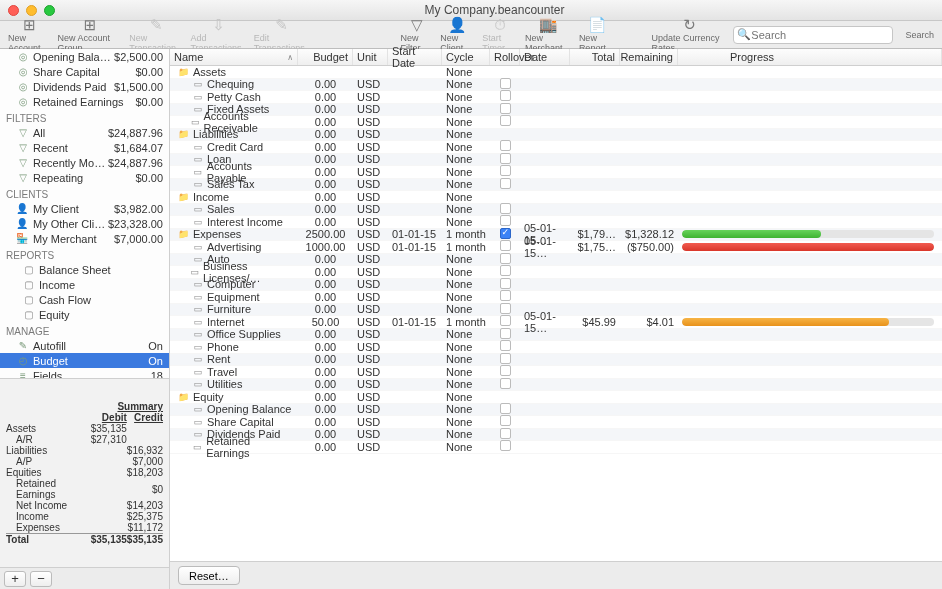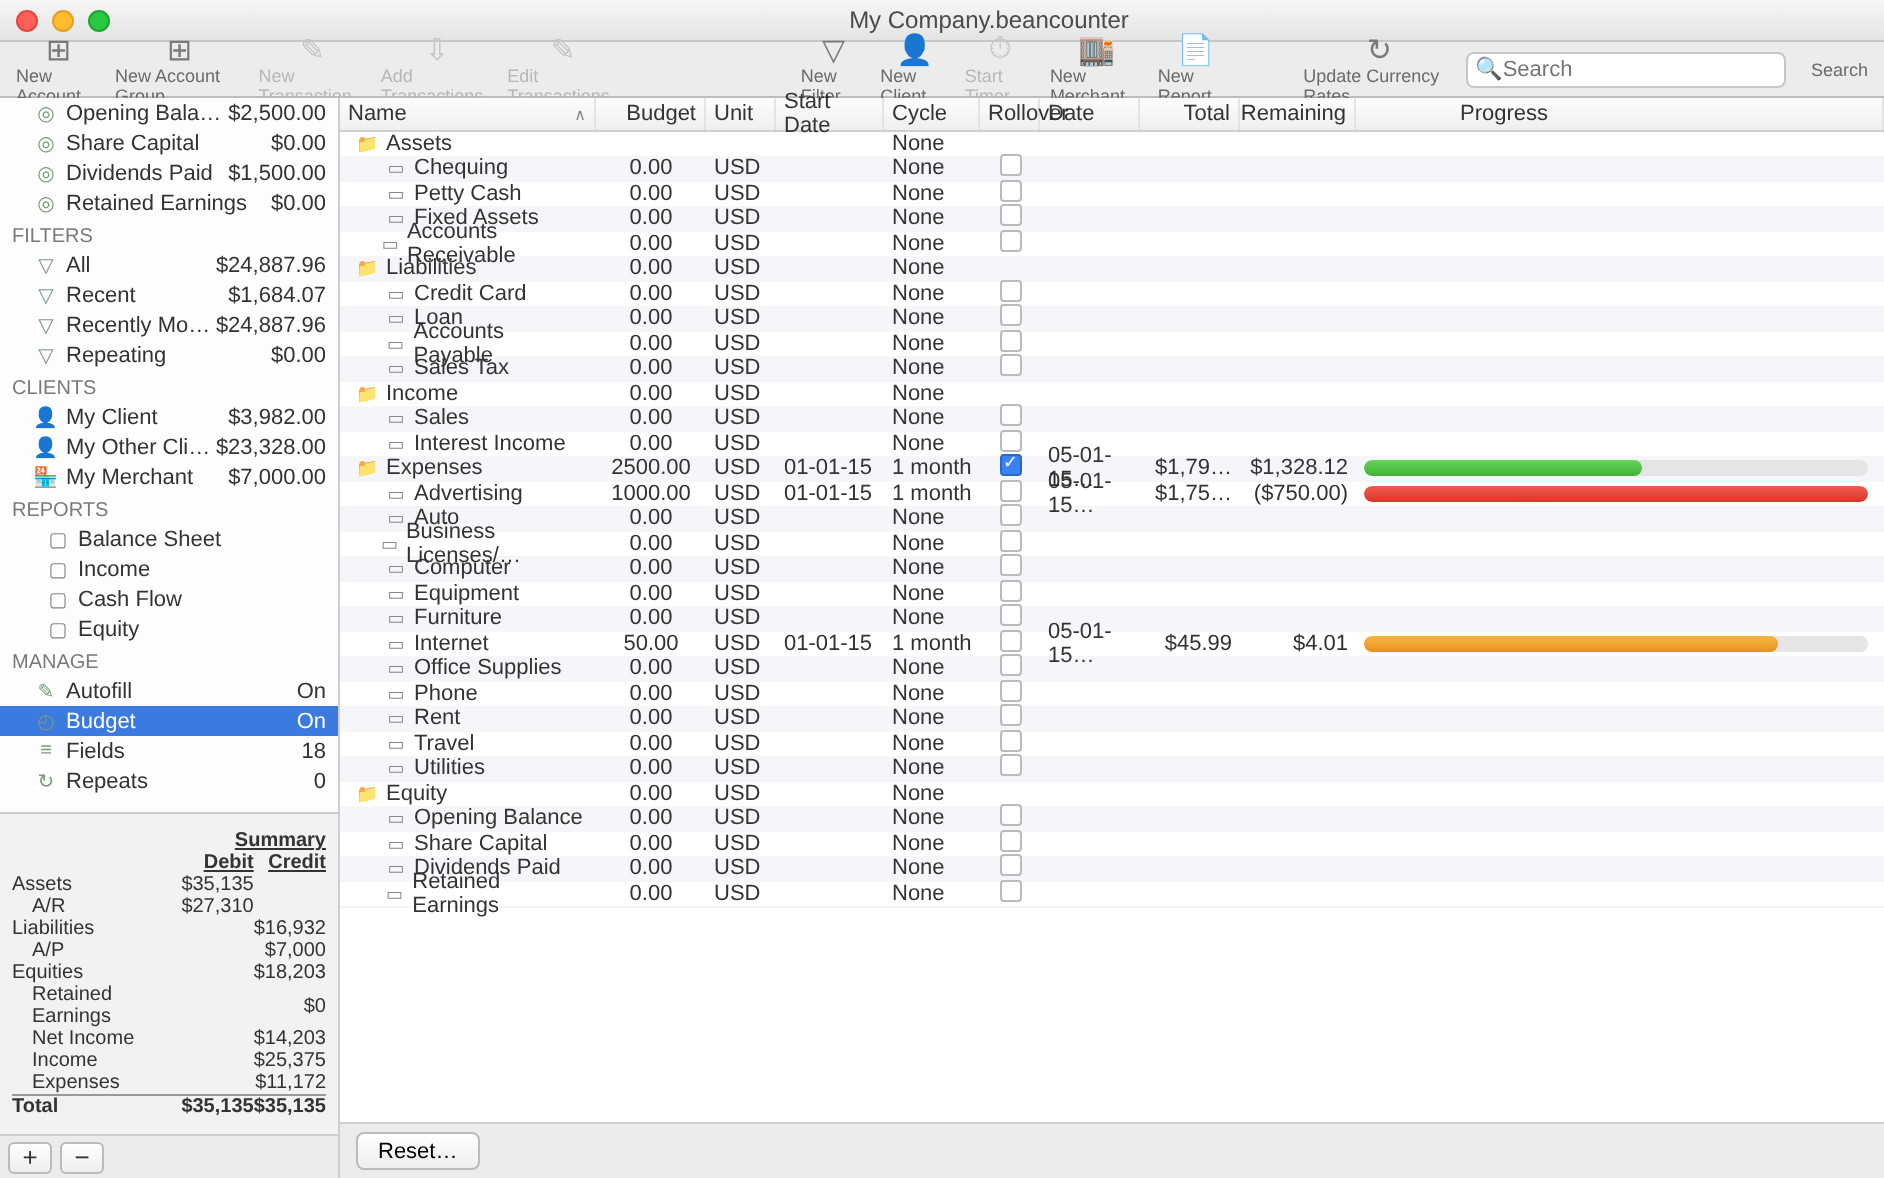--- a/index.html
+++ b/index.html
@@ -23,21 +23,21 @@
 .sb-scroll { flex:1; overflow-y:auto; }
 .sb-row { display:flex;align-items:center;padding:1px 6px 1px 16px;height:15px;font-size:11px;}
 .sb-row .ico { width:14px;display:inline-block;text-align:center;margin-right:3px;color:#7a9a7a;font-size:10px;}
 .sb-row .lbl { flex:1; white-space:nowrap; overflow:hidden; text-overflow:ellipsis;}
 .sb-row .val { text-align:left; color:#333;}
 .sb-head { font-size:10px;color:#7a7a7a;padding:4px 6px 1px 6px;font-weight:500;}
 .sb-row.selected { background:#3b7adf;color:#fff;}
 .sb-row.selected .lbl,.sb-row.selected .val{color:#fff;}
 .sb-row.report { padding-left:22px; }
 .sb-row.report .ico { color:#888; }
-.summary { border-top:1px solid #cfcfcf;padding:8px 6px;font-size:10px;background:#f2f2f2;}
+.summary { border-top:1px solid #cfcfcf;padding:22px 6px;font-size:10px;background:#f2f2f2;}
 .summary table { width:100%; border-collapse:collapse;}
 .summary td { padding:0;}
 .summary .hdr { text-decoration:underline;font-weight:600;}
 .summary .r { text-align:right;}
 .summary .ind { padding-left:10px;}
 .summary .tot td { border-top:1px solid #999;font-weight:600;}
 .sb-foot { height:22px;border-top:1px solid #cfcfcf;background:#ececec;display:flex;align-items:center;padding:0 4px;gap:4px;}
 .sb-foot .b { width:22px;height:16px;border:1px solid #bbb;border-radius:3px;background:linear-gradient(#fff,#eee);display:flex;align-items:center;justify-content:center;font-size:13px;cursor:pointer;}
 .content { flex:1; display:flex;flex-direction:column;background:#fff;}
 .thead { display:flex;height:17px;background:linear-gradient(#fdfdfd,#efefef);border-bottom:1px solid #cfcfcf;font-size:11px;color:#333;}

